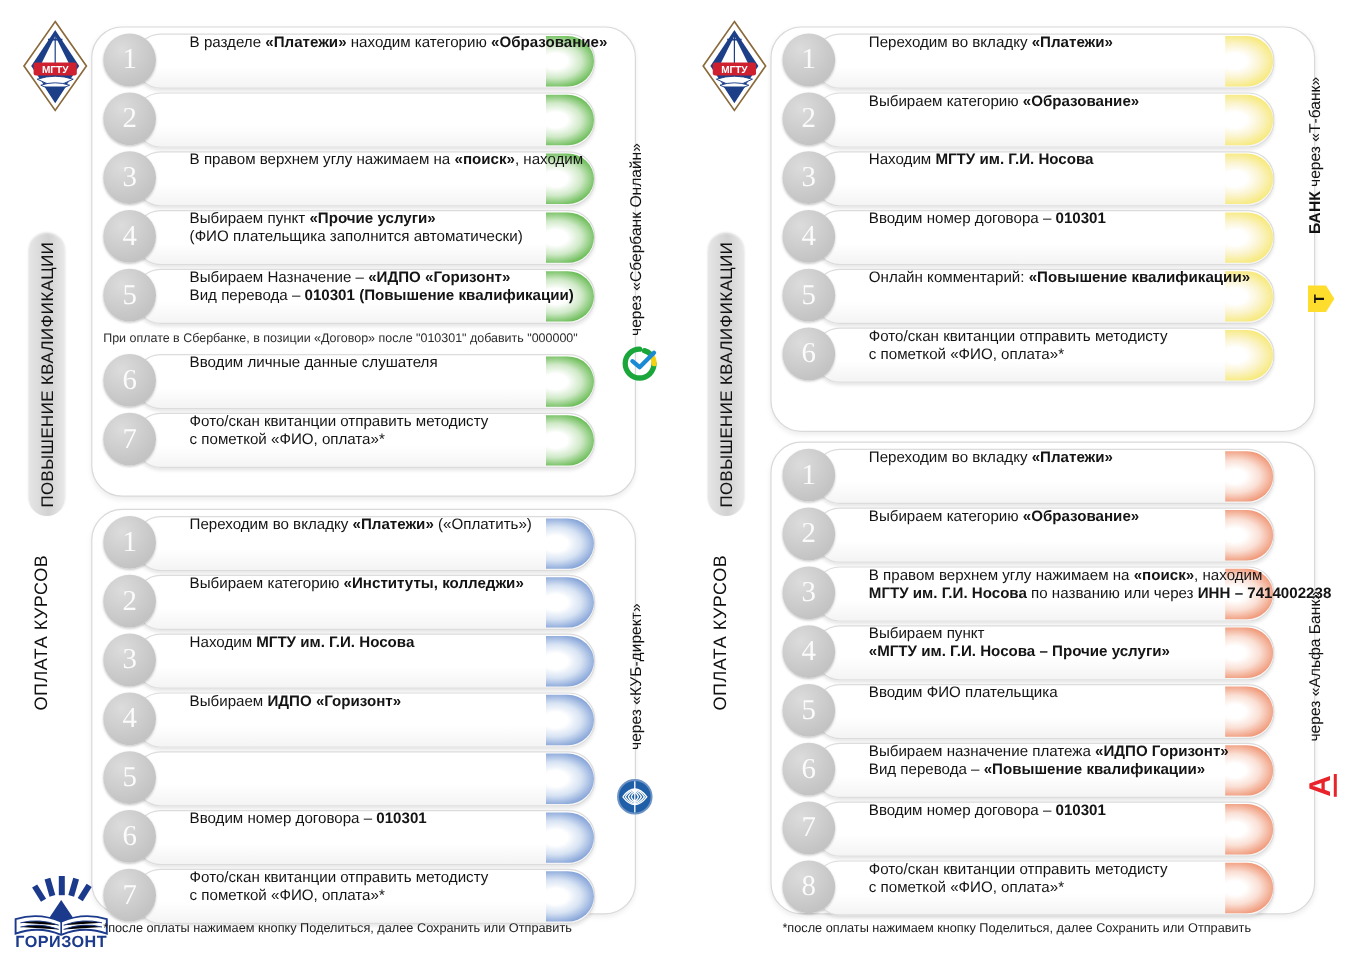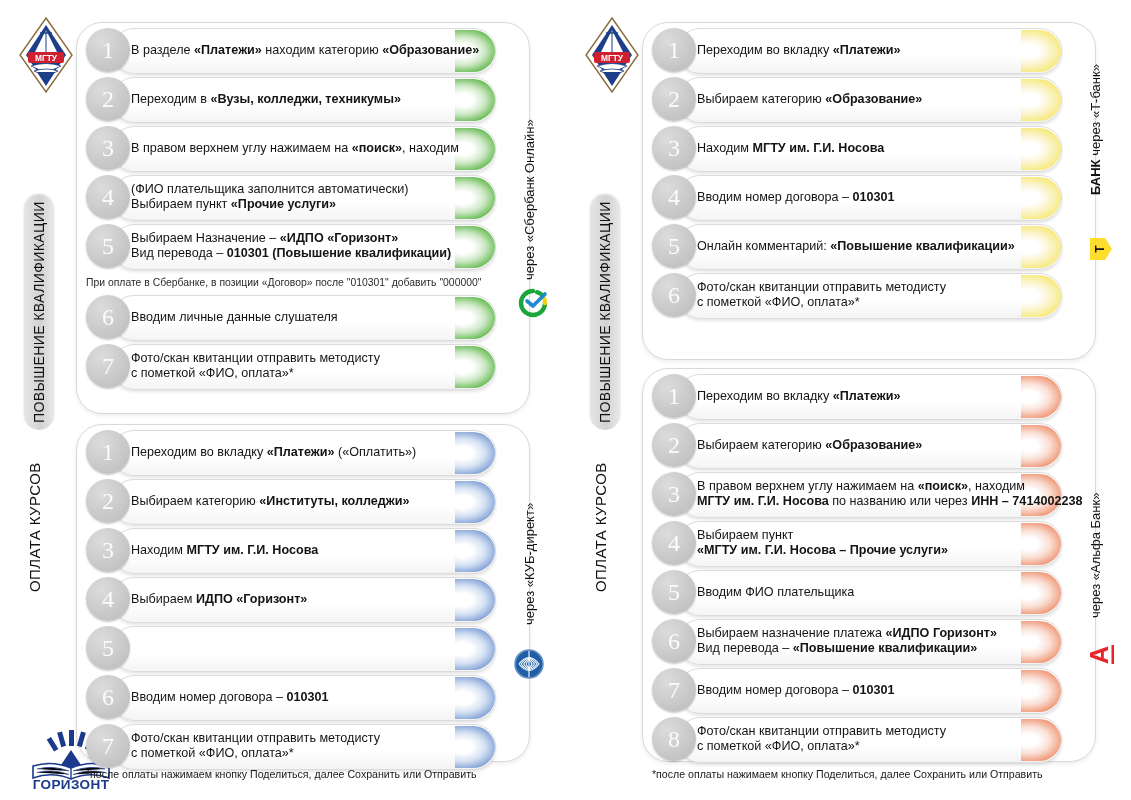--- a/index.html
+++ b/index.html
@@ -75,22 +75,22 @@
   .num{
     position:absolute;left:0;top:0;width:44px;height:44px;border-radius:50%;
     background:radial-gradient(circle at 35% 30%,#dcdcdc,#c4c4c4 70%,#bdbdbd);
     box-shadow:0 1px 2px rgba(0,0,0,.22);
     z-index:3;
     display:flex;align-items:center;justify-content:center;
     font-size:24px;color:#fbfbfb;font-family:"Liberation Serif","DejaVu Serif",serif;
     font-weight:400;line-height:1;
   }
   .txt{
-    position:absolute;left:45px;right:46px;top:0;height:100%;
-    display:flex;flex-direction:column;justify-content:center;
+    position:absolute;left:72px;right:46px;top:0;height:100%;
+    display:flex;flex-direction:column;justify-content:flex-start;
     z-index:2;
     font-size:12.6px;line-height:15px;color:#141414;
   }
   .txt .l{white-space:nowrap;}
   .txt b{font-weight:bold;}
 
   .note{
     position:absolute;
     font-size:10.4px;color:#2b2b2b;white-space:nowrap;
   }
@@ -141,41 +141,38 @@
         <div class="num">1</div>
         <div class="txt">
           <div class="l"><span>В разделе </span><b>«Платежи»</b><span> находим категорию </span><b>«Образование»</b></div>
         </div>
       </div>
       <div class="step">
         <div class="pill">
           <div class="blob green"></div>
         </div>
         <div class="num">2</div>
-        <div class="txt">
-          <div class="l"><span>Переходим в </span><b>«Вузы, колледжи, техникумы»</b></div>
-        </div>
       </div>
       <div class="step">
         <div class="pill">
           <div class="blob green"></div>
         </div>
         <div class="num">3</div>
         <div class="txt">
           <div class="l"><span>В правом верхнем углу нажимаем на </span><b>«поиск»</b><span>, находим</span></div>
         </div>
       </div>
       <div class="step">
         <div class="pill">
           <div class="blob green"></div>
         </div>
         <div class="num">4</div>
         <div class="txt">
+          <div class="l"><span>Выбираем пункт </span><b>«Прочие услуги»</b></div>
           <div class="l"><span>(ФИО плательщика заполнится автоматически)</span></div>
-          <div class="l"><span>Выбираем пункт </span><b>«Прочие услуги»</b></div>
         </div>
       </div>
       <div class="step">
         <div class="pill">
           <div class="blob green"></div>
         </div>
         <div class="num">5</div>
         <div class="txt">
           <div class="l"><span>Выбираем Назначение – </span><b>«ИДПО «Горизонт»</b></div>
           <div class="l"><span>Вид перевода – </span><b>010301  (Повышение квалификации)</b></div>
@@ -288,21 +285,21 @@
         <path d="M6 16 q10 -13 20 0 q-10 13 -20 0"></path>
         <path d="M8 16 q8 -11 16 0 q-8 11 -16 0"></path>
         <path d="M10.5 16 q5.5 -9 11 0 q-5.5 9 -11 0"></path>
         <path d="M13 16 q3 -7 6 0 q-3 7 -6 0"></path>
         <path d="M16 3 L16 29"></path>
       </g>
       <circle cx="16" cy="16" r="14" fill="none" stroke="#6d93c4" stroke-width="1.6"></circle>
     </svg>
   </div>
 
-  <div class="gorizont" style="left:8px;top:728px;margin-left:20px;">
+  <div class="gorizont" style="left:8px;top:728px;">
     <svg viewBox="0 0 86 62" width="86" height="62">
       <g fill="#1b3a8c">
         <rect x="41" y="2" width="5" height="16"></rect>
         <rect x="31" y="4" width="5" height="15" transform="rotate(-16 33 11)"></rect>
         <rect x="51" y="4" width="5" height="15" transform="rotate(16 54 11)"></rect>
         <rect x="22" y="9" width="5" height="14" transform="rotate(-32 25 16)"></rect>
         <rect x="60" y="9" width="5" height="14" transform="rotate(32 63 16)"></rect>
         <path d="M43 22 L31 40 L55 40 Z"></path>
       </g>
       <path d="M5 38 Q24 32 43 40 Q62 32 81 38 L81 50 Q62 43 43 51 Q24 43 5 50 Z" fill="#ffffff" stroke="#1b3a8c" stroke-width="1.6"></path>

